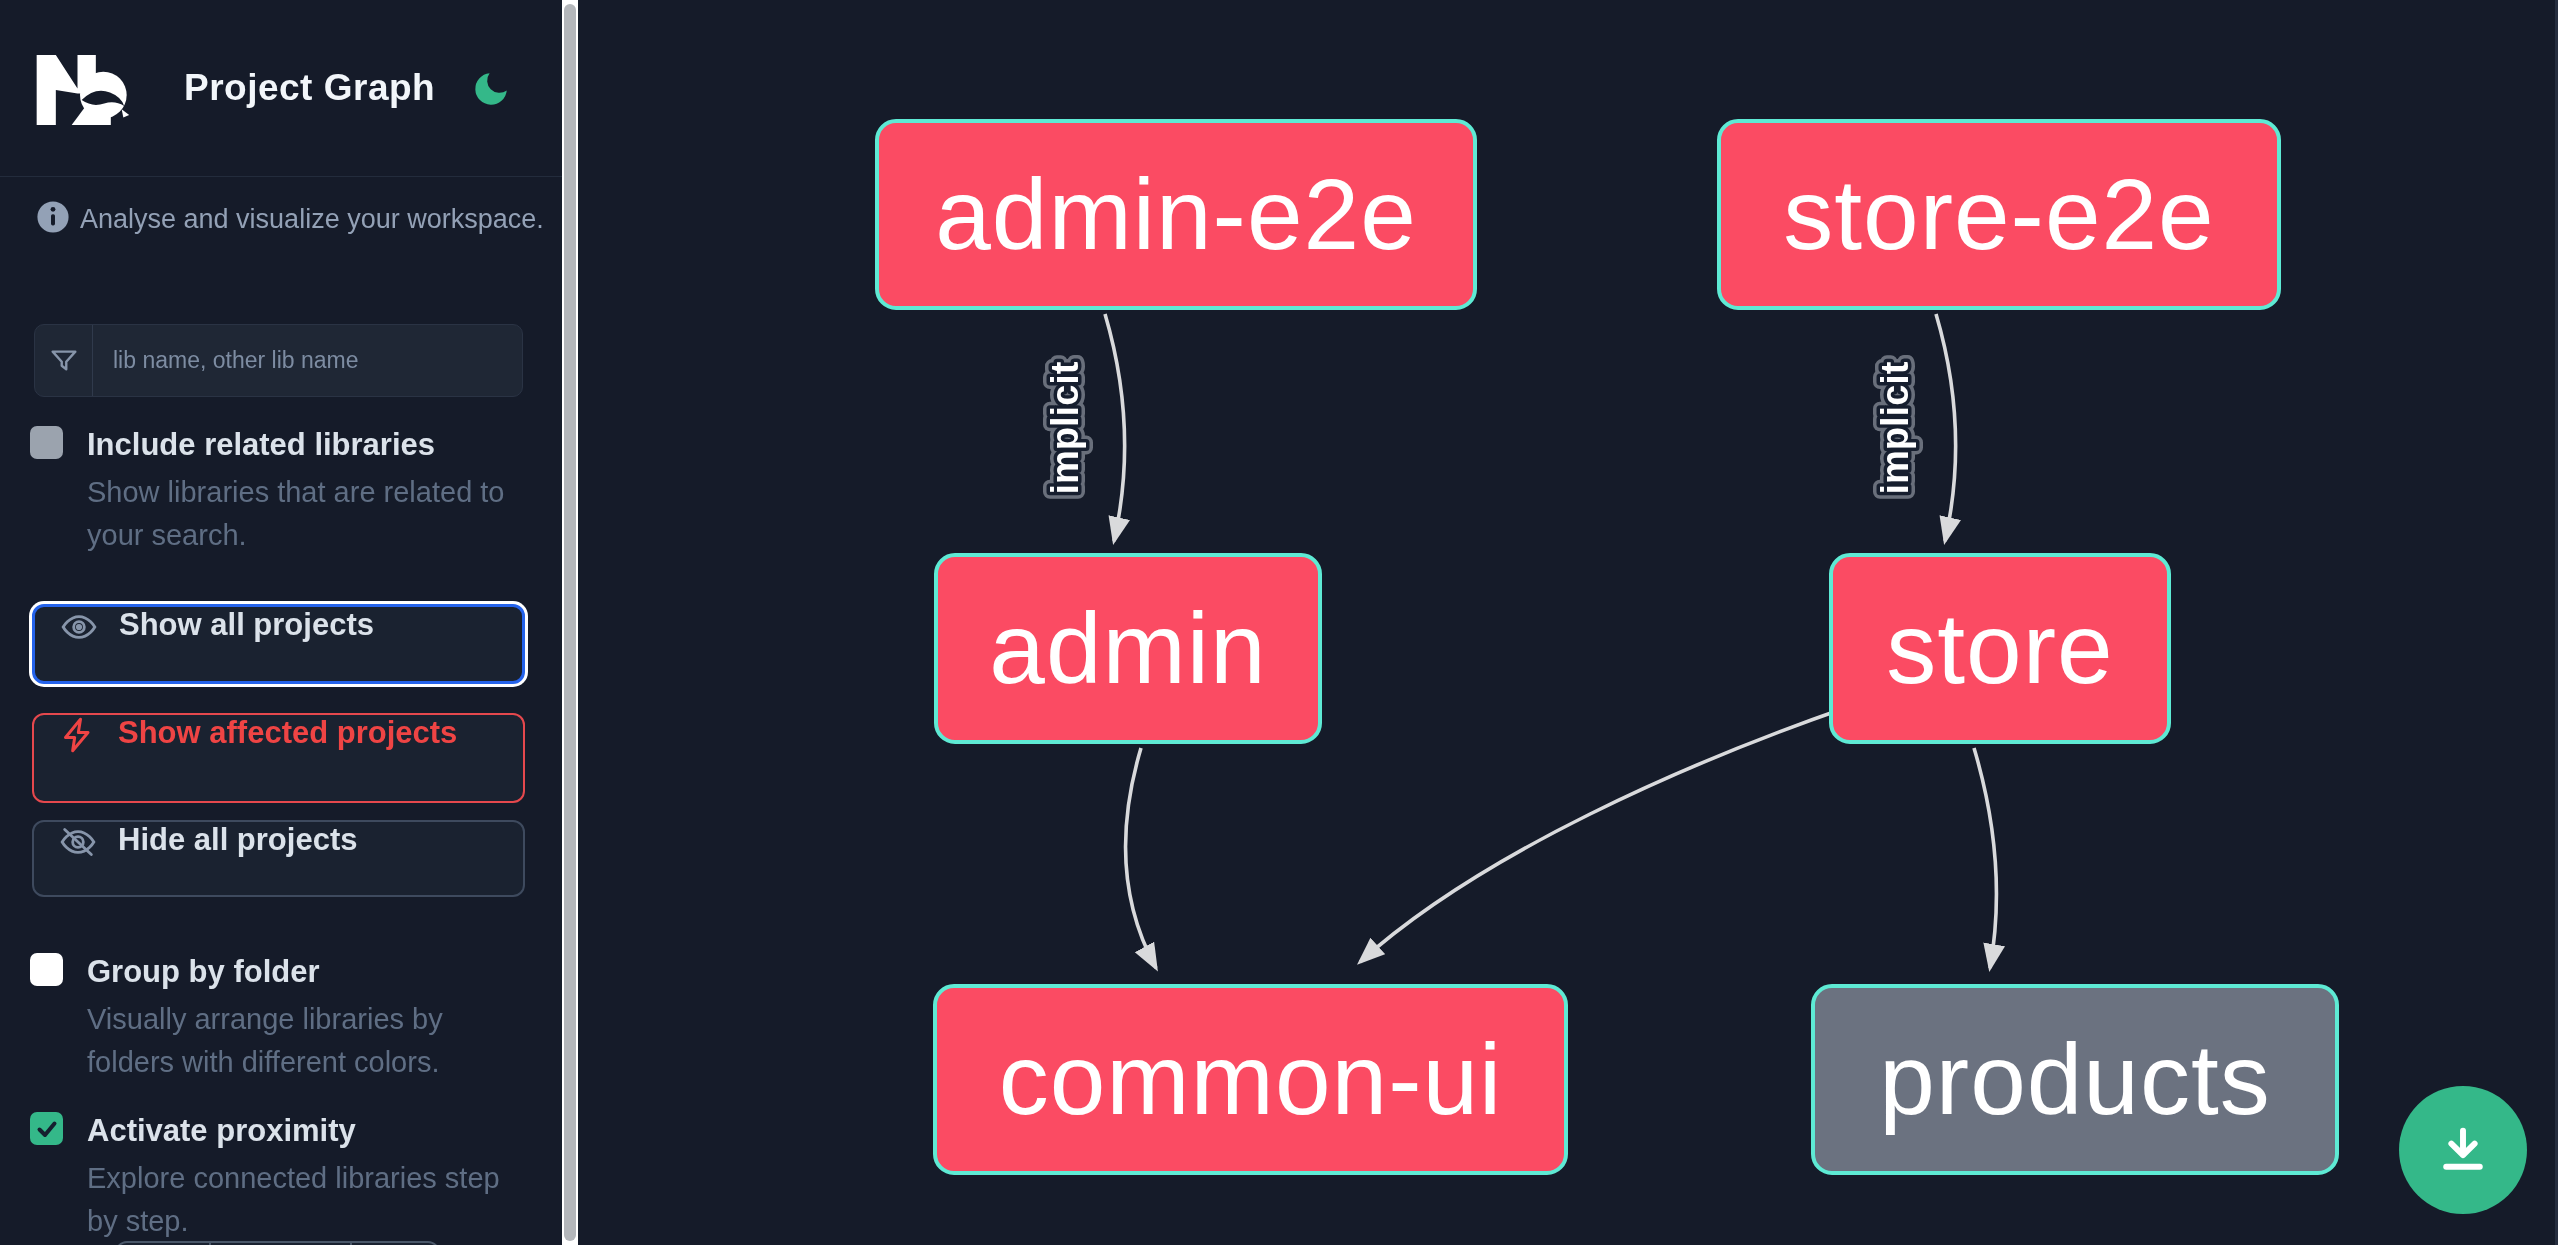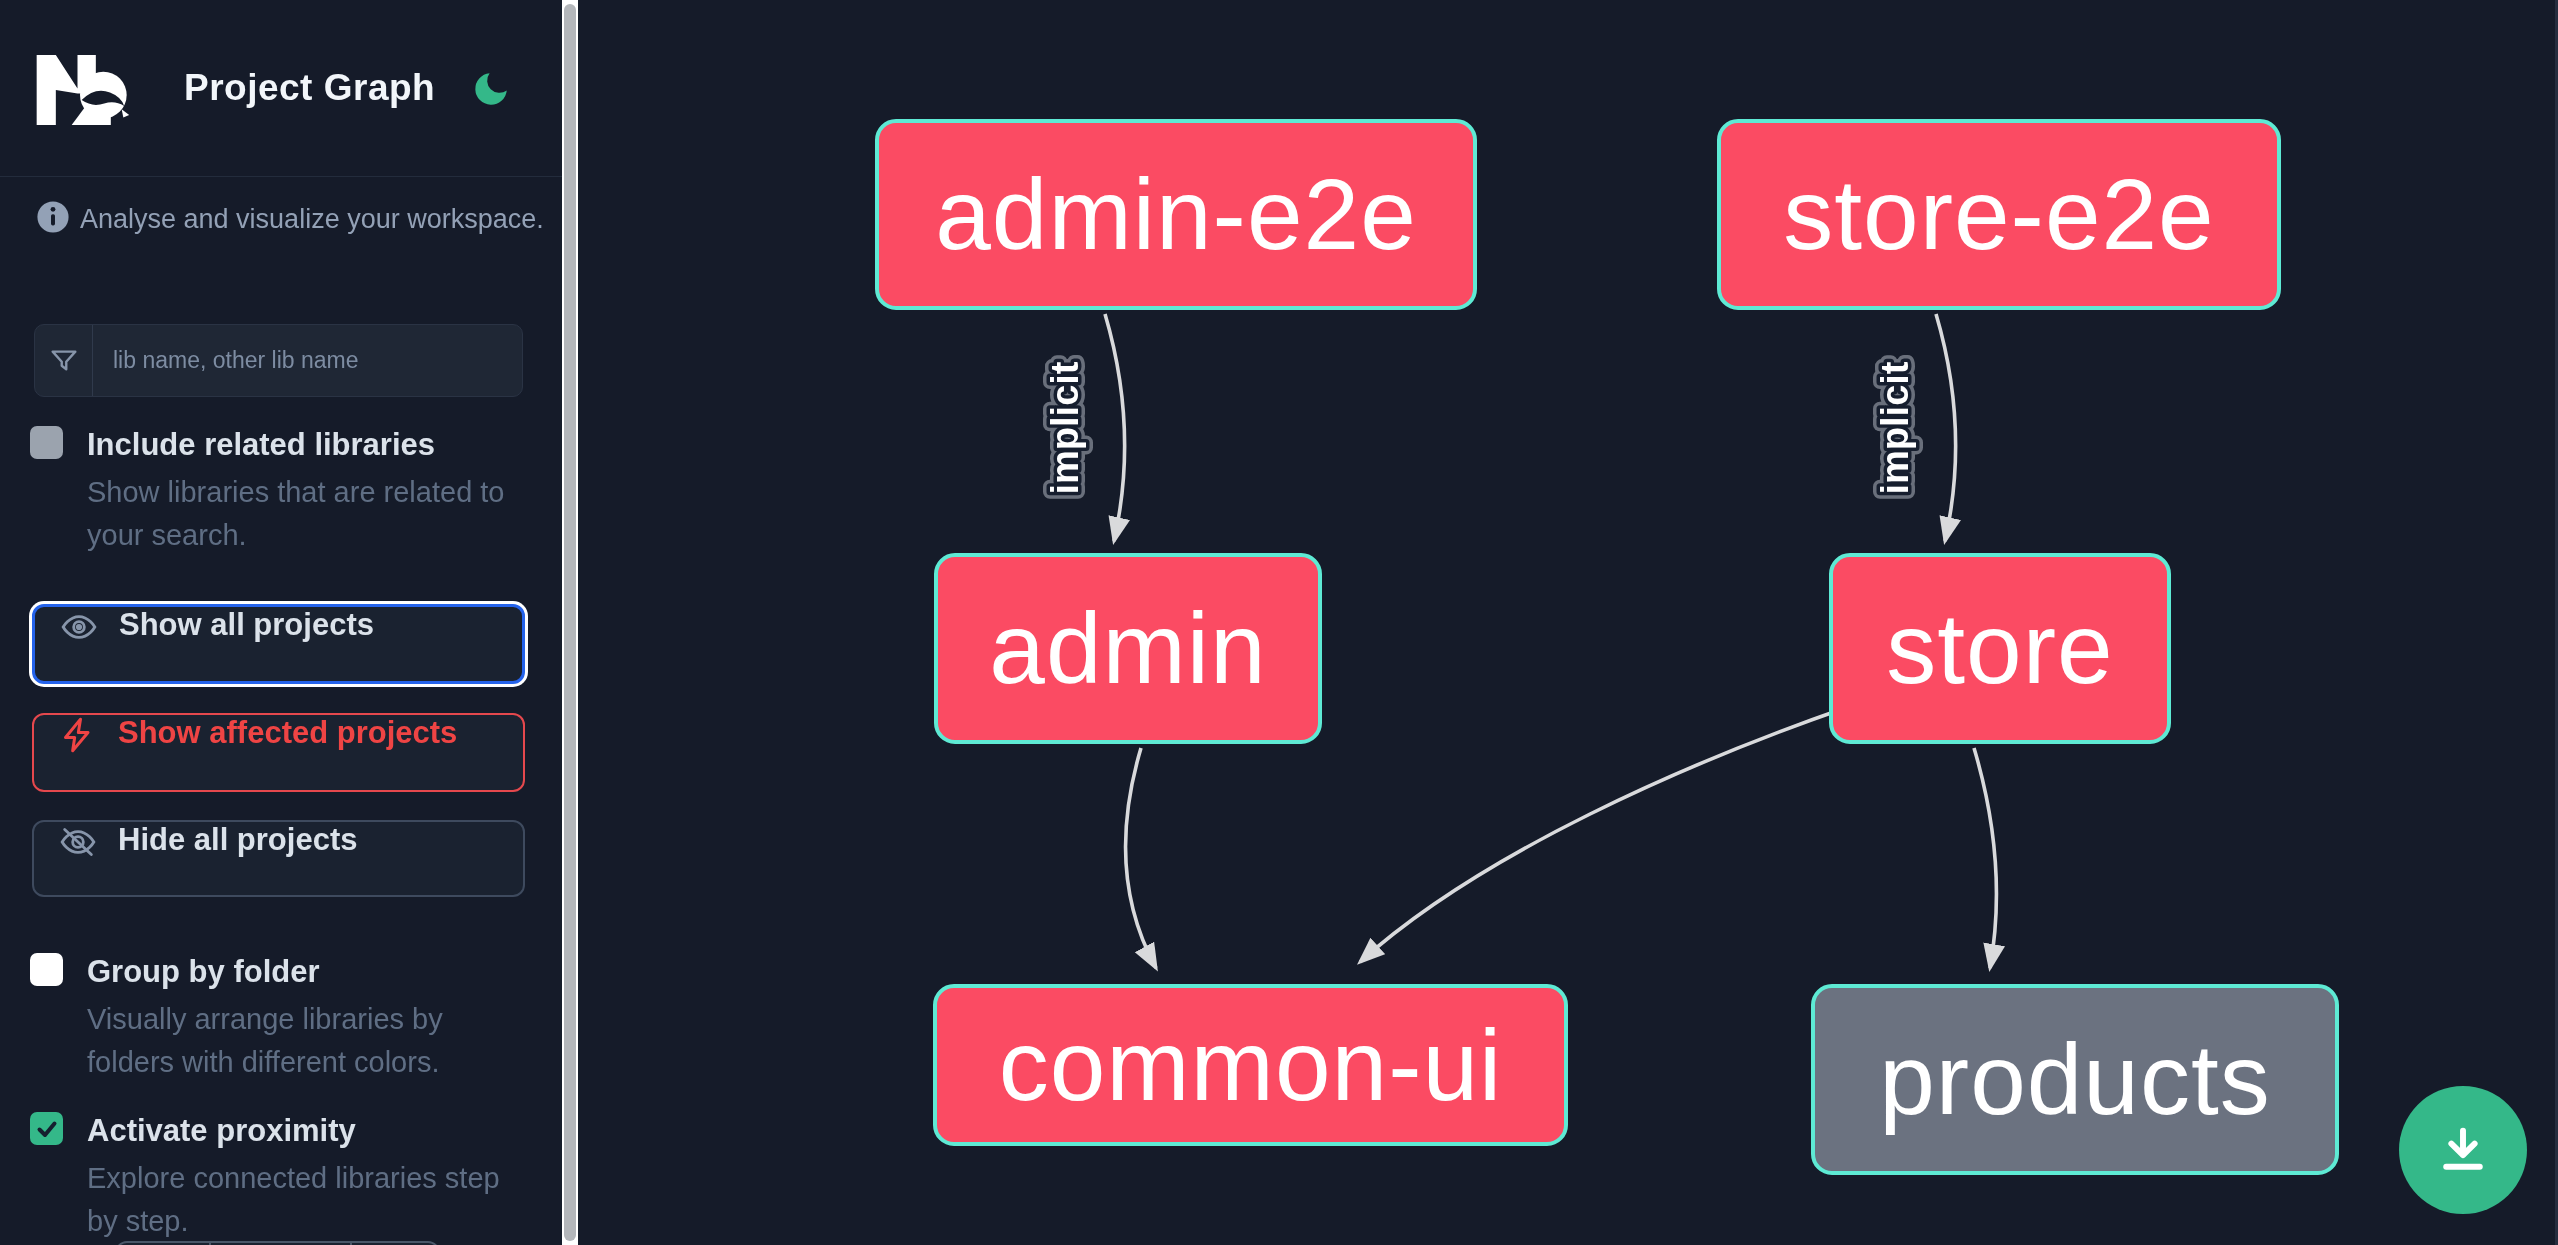--- a/index.html
+++ b/index.html
@@ -28,21 +28,21 @@
   .checkbox { position:absolute; left:0; top:2px; width:33px; height:33px; border-radius:7px; cursor:pointer; }
   .checkbox.cb-disabled { background:#9ba3ae; }
   .checkbox.cb-unchecked { background:#ffffff; }
   .checkbox.cb-checked { background:#34b889; display:flex; align-items:center; justify-content:center; }
   .toggle-text { margin-left:57px; width:455px; }
   .toggle-label { font-size:31px; font-weight:700; color:#dbe2ea; line-height:42px; }
   .toggle-desc { margin-top:5px; font-size:29px; font-weight:400; color:#5f6e84; line-height:43px; width:440px; }
 
   .action-btn { position:absolute; left:32px; width:493px; border-radius:12px; background:#1a2230; display:flex; align-items:flex-start; cursor:pointer; }
   .btn-show-all { top:604px; height:80px; border:3px solid #2563eb; box-shadow:0 0 0 3px #ffffff; }
-  .btn-show-affected { top:713px; height:79px; border:2px solid #e5484d; }
+  .btn-show-affected { top:713px; height:90px; border:2px solid #e5484d; }
   .btn-hide-all { top:820px; height:77px; border:2px solid #3e4a5e; }
   .btn-icon { margin-left:24px; width:40px; height:40px; flex:none; }
   .btn-label { margin-left:20px; font-size:31px; font-weight:700; color:#dbe2ea; white-space:nowrap; }
   .btn-show-affected .btn-label { color:#ef4444; }
 
   .stepper-partial { position:absolute; left:115px; top:1241px; width:325px; height:60px; border:2px solid #4a5769; border-radius:12px; background:#1a2230; display:flex; }
   .stepper-seg { height:100%; border-right:2px solid #4a5769; }
 
   
   .scroll-divider { position:absolute; left:562px; top:0; width:16px; height:1245px; background:#ffffff; }
@@ -183,21 +183,21 @@
 </div>
 <div class="node node-affected" style="left:1717px; top:119px; width:564px; height:191px;">
   <span class="node-label">store-e2e</span>
 </div>
 <div class="node node-affected" style="left:934px; top:553px; width:388px; height:191px;">
   <span class="node-label">admin</span>
 </div>
 <div class="node node-affected" style="left:1829px; top:553px; width:342px; height:191px;">
   <span class="node-label">store</span>
 </div>
-<div class="node node-affected" style="left:933px; top:984px; width:635px; height:162px;">
+<div class="node node-affected" style="left:933px; top:984px; width:635px; height:191px;">
   <span class="node-label">common-ui</span>
 </div>
 <div class="node node-normal" style="left:1811px; top:984px; width:528px; height:191px;">
   <span class="node-label">products</span>
 </div>
 
 <div class="download-btn">
   <svg width="62" height="62" viewBox="0 0 24 24" fill="none" stroke="#ffffff" stroke-width="2.3" stroke-linecap="round" stroke-linejoin="round">
     <line x1="12" y1="4.5" x2="12" y2="13.5"></line>
     <polyline points="7.5,9.5 12,14 16.5,9.5"></polyline>

